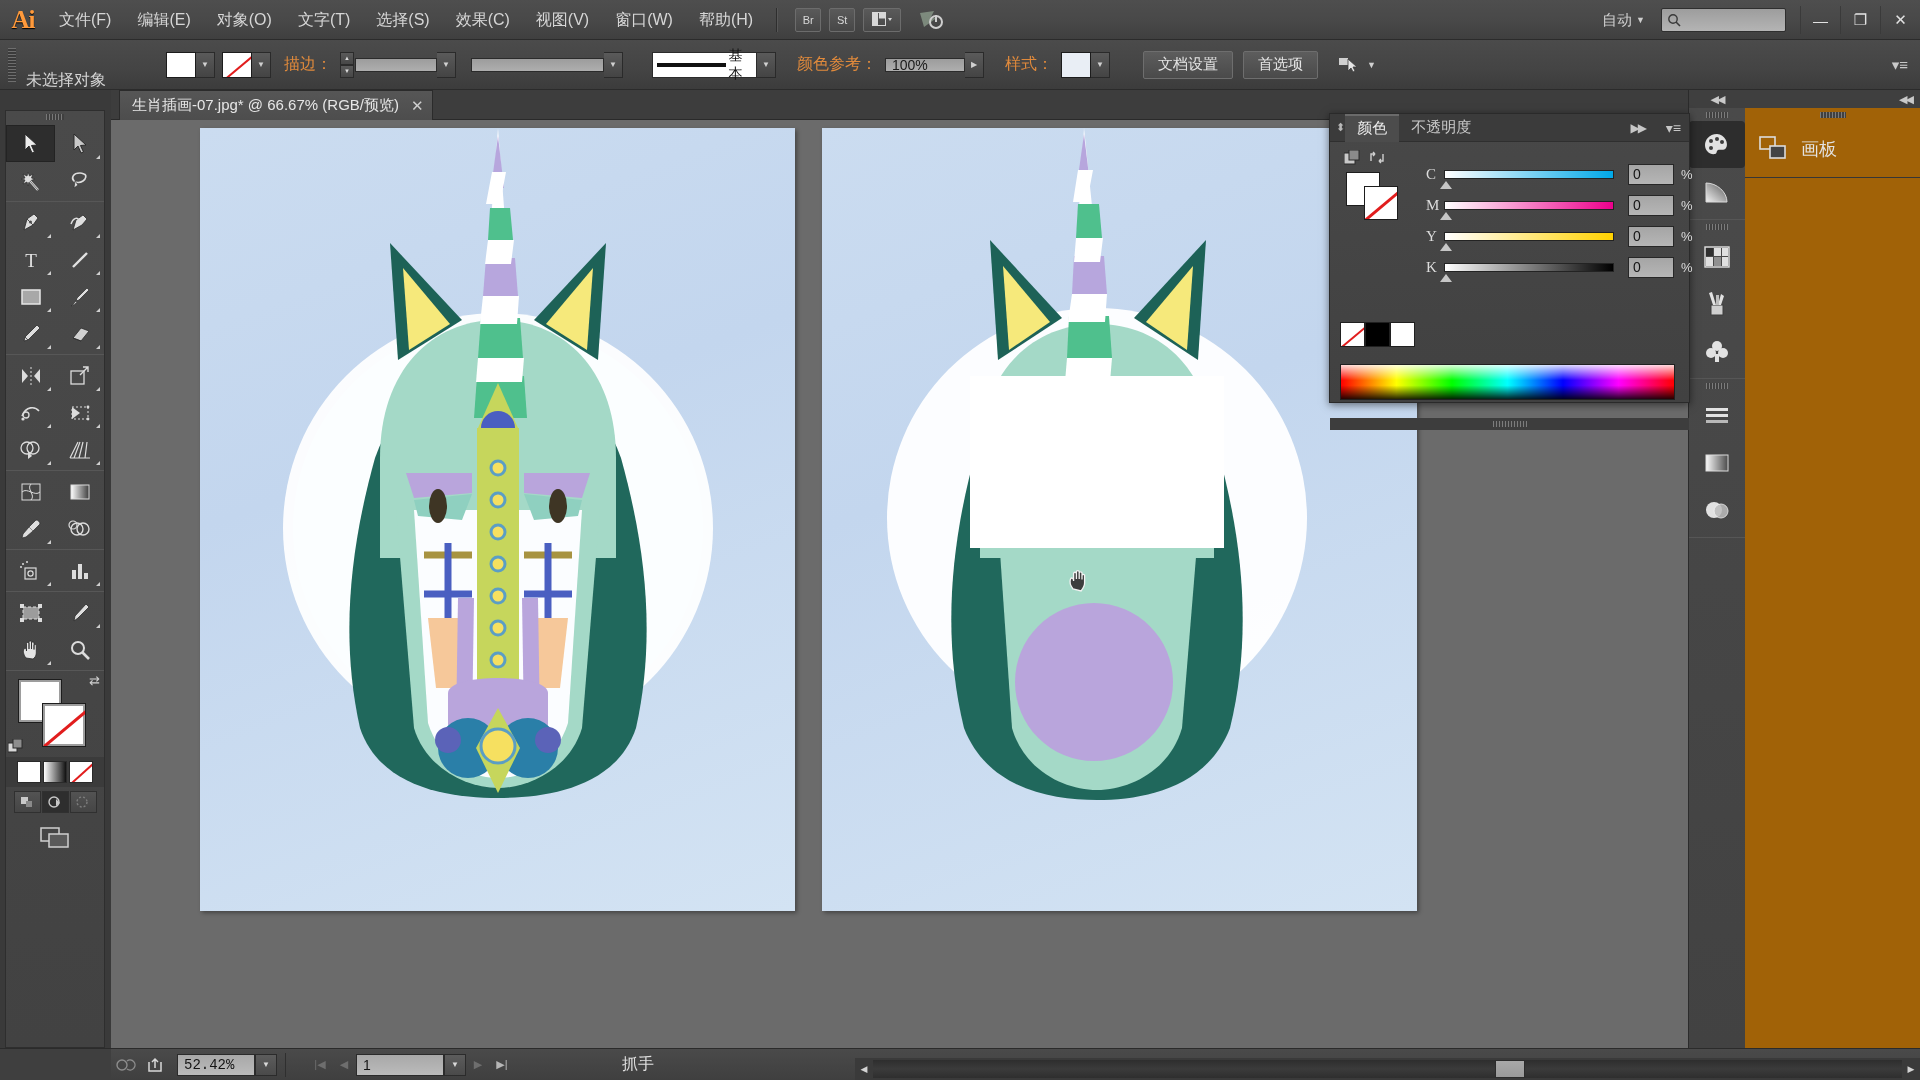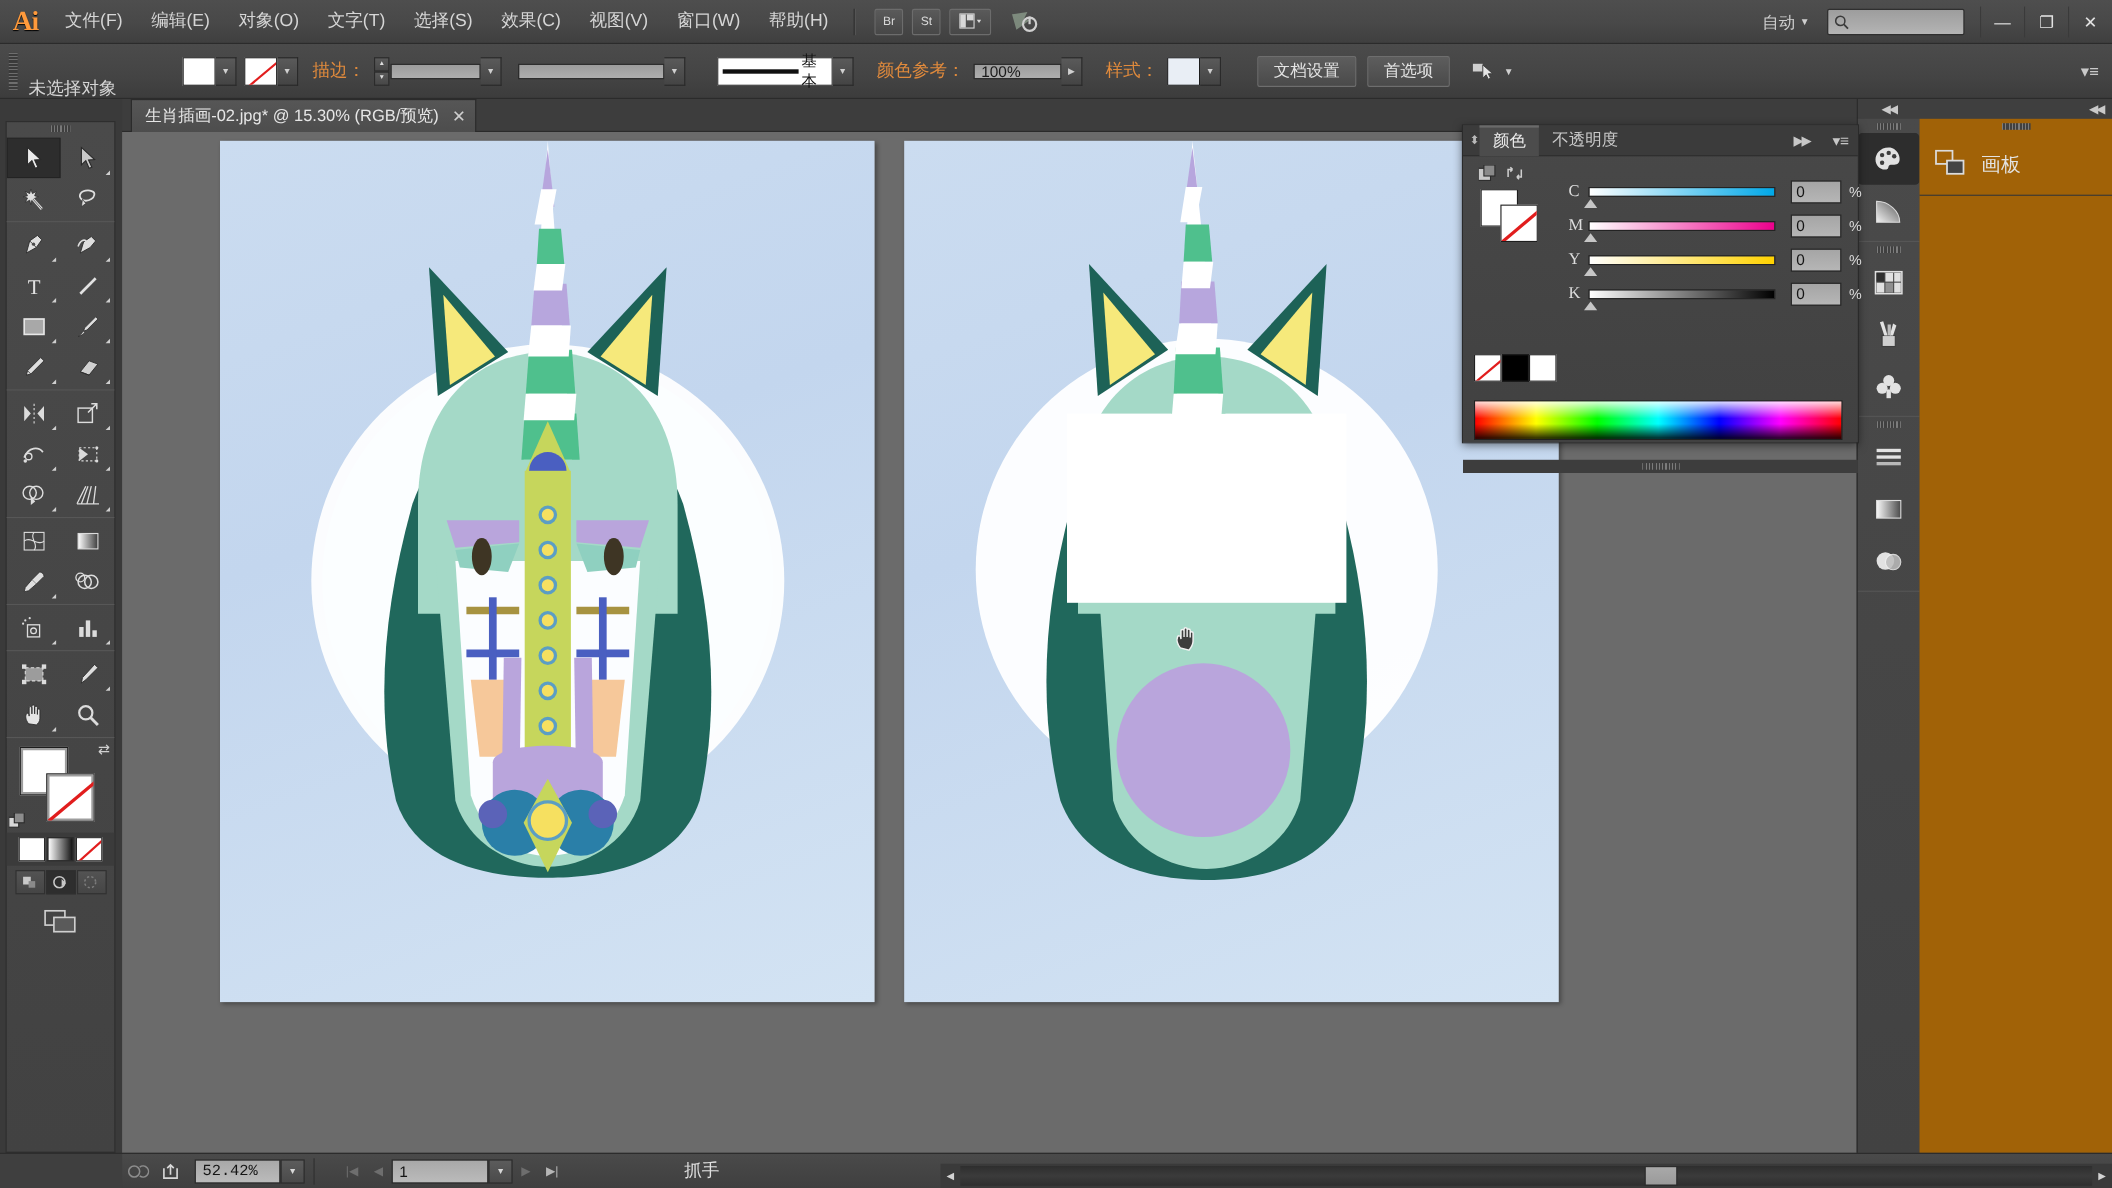--- a/index.html
+++ b/index.html
@@ -347,21 +347,21 @@
       <rect x="1" y="2" width="9" height="7" fill="#cfcfcf"></rect>
       <path d="M10 3 L10 15 L13 12 L15 16 L17 15 L15 11 L19 11 Z" fill="#e4e4e4" stroke="#3a3a3a" stroke-width=".8"></path>
     </svg>
     <span style="color:#d0d0d0;font-size:9px;">▼</span>
   </div>
   <div style="position:absolute;right:12px;color:#c9c9c9;font-size:15px;">▾≡</div>
 </div>
 
 <div id="tabbar">
   <div id="doc-tab">
-    <span>生肖插画-02.jpg* @ 15.30% (RGB/预览)</span>
+    <span>生肖插画-07.jpg* @ 66.67% (RGB/预览)</span>
     <span id="tab-close">✕</span>
   </div>
 </div>
 
 <div id="toolbar">
   <div id="tb-grip"></div>
 
   <div class="tool-group">
     <div class="tool-row">
       <div class="tool active">

